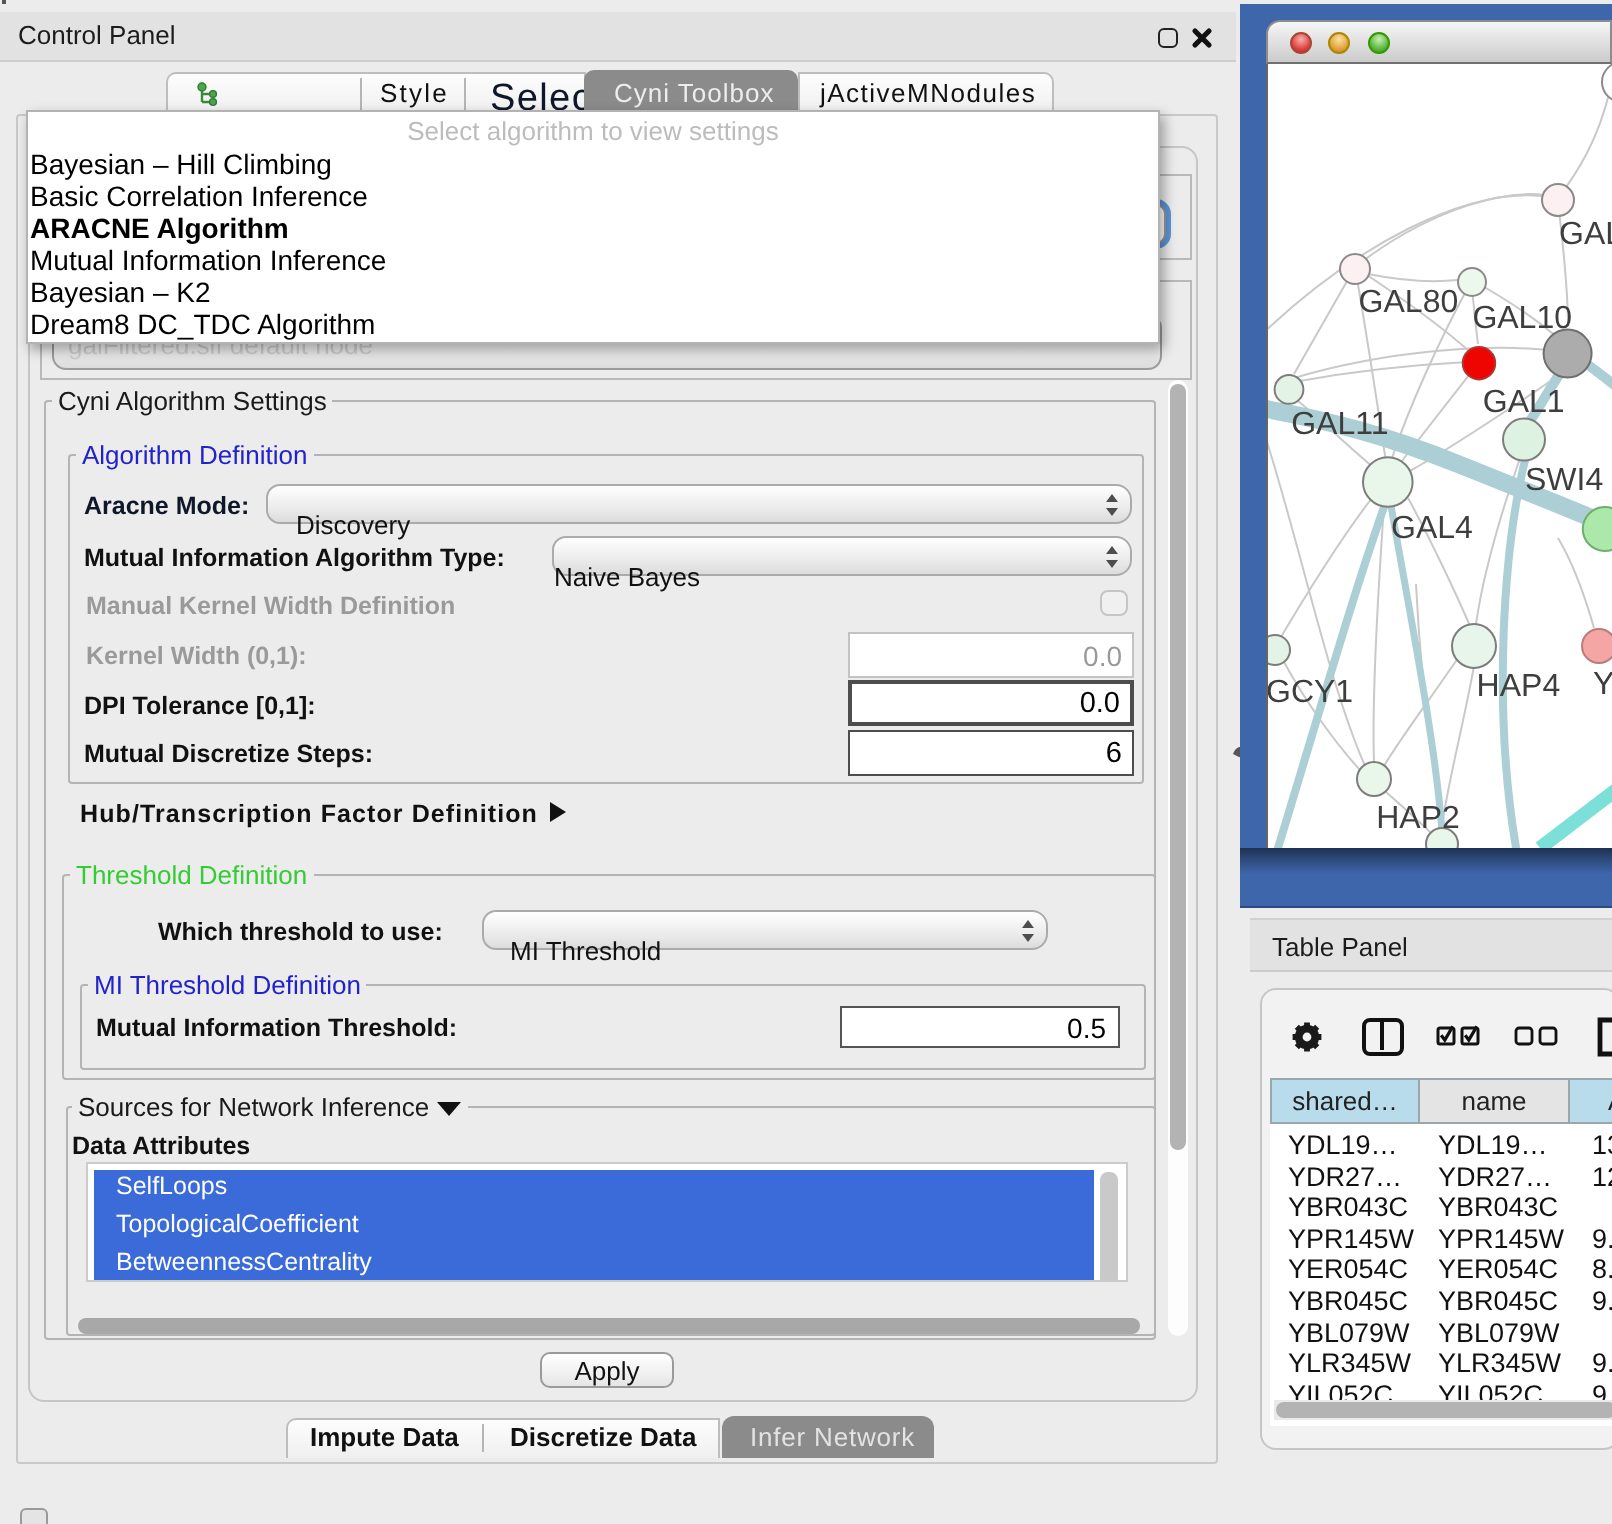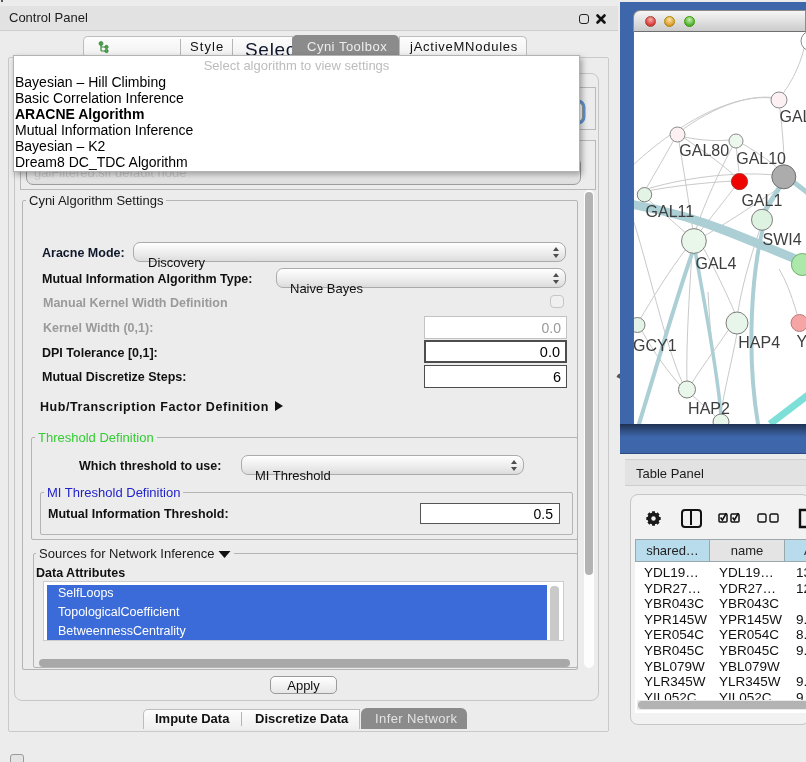--- a/index.html
+++ b/index.html
@@ -58,25 +58,28 @@
 
   <div class="abs" style="left:19px; top:190px; width:575px; height:480px; background:#ececec;"></div>
 
   <div class="abs" style="left:584px; top:190px; width:10px; height:478px; background:#fdfdfd; border-radius:5px;"></div>
   <div class="abs" style="left:585px; top:192px; width:8px; height:383px; background:#b3b3b3; border-radius:4px;"></div>
 
   <fieldset class="abs" style="left:22px; top:193px; width:556px; height:477px; border:1px solid #b4b4b4; border-radius:2px;">
     <legend style="font-size:13px; color:#1a1a1a; padding:0 3px; margin-left:3px;">Cyni Algorithm Settings</legend>
   </fieldset>
 
+  <fieldset class="abs" style="left:34px; top:220px; width:538px; height:172px; border:1px solid #b4b4b4; border-radius:2px;">
+    <legend style="font-size:13px; color:#2222cc; padding:0 3px; margin-left:3px;">Algorithm Definition</legend>
+  </fieldset>
 
   <div class="abs bold" style="left:42px; top:246px; font-size:12.5px; color:#0f172a;">Aracne Mode:</div>
   <div class="abs combo" style="left:133px; top:242px; width:433px; height:20px;"><span style="margin-left:14px;">Discovery</span></div>
   <div class="abs bold" style="left:42px; top:272px; font-size:12.5px; color:#111;">Mutual Information Algorithm Type:</div>
-  <div class="abs combo" style="left:276px; top:268px; width:290px; height:20px;"><span style="margin-left:13px;">Naive Bayes</span></div>
+  <div class="abs combo" style="left:276px; top:268px; width:290px; height:20px;"><span style="">Naive Bayes</span></div>
   <div class="abs bold" style="left:43px; top:296px; font-size:12.5px; color:#9a9a9a;">Manual Kernel Width Definition</div>
   <div class="abs" style="left:550px; top:295px; width:14px; height:13px; border:1px solid #c5c5c5; border-radius:4px; background:#f0f0f0;"></div>
   <div class="abs bold" style="left:43px; top:321px; font-size:12.5px; color:#9a9a9a;">Kernel Width (0,1):</div>
   <div class="abs" style="left:424px; top:316px; width:143px; height:23px; background:#fff; border:1px solid #c3c3c3; font-size:14px; color:#999; text-align:right; padding:3px 5px 0 0;">0.0</div>
   <div class="abs bold" style="left:42px; top:346px; font-size:12.5px; color:#111;">DPI Tolerance [0,1]:</div>
   <div class="abs" style="left:424px; top:340px; width:143px; height:23px; background:#fff; border:2px solid #4d4d4d; font-size:14.5px; color:#000; text-align:right; padding:2px 5px 0 0;">0.0</div>
   <div class="abs bold" style="left:42px; top:370px; font-size:12.5px; color:#111;">Mutual Discretize Steps:</div>
   <div class="abs" style="left:424px; top:365px; width:143px; height:23px; background:#fff; border:1.5px solid #4d4d4d; font-size:14.5px; color:#000; text-align:right; padding:2.5px 5px 0 0;">6</div>
 
   <div class="abs bold" style="left:40px; top:400px; font-size:12.5px; color:#111; letter-spacing:0.55px;">Hub/Transcription Factor Definition</div>

